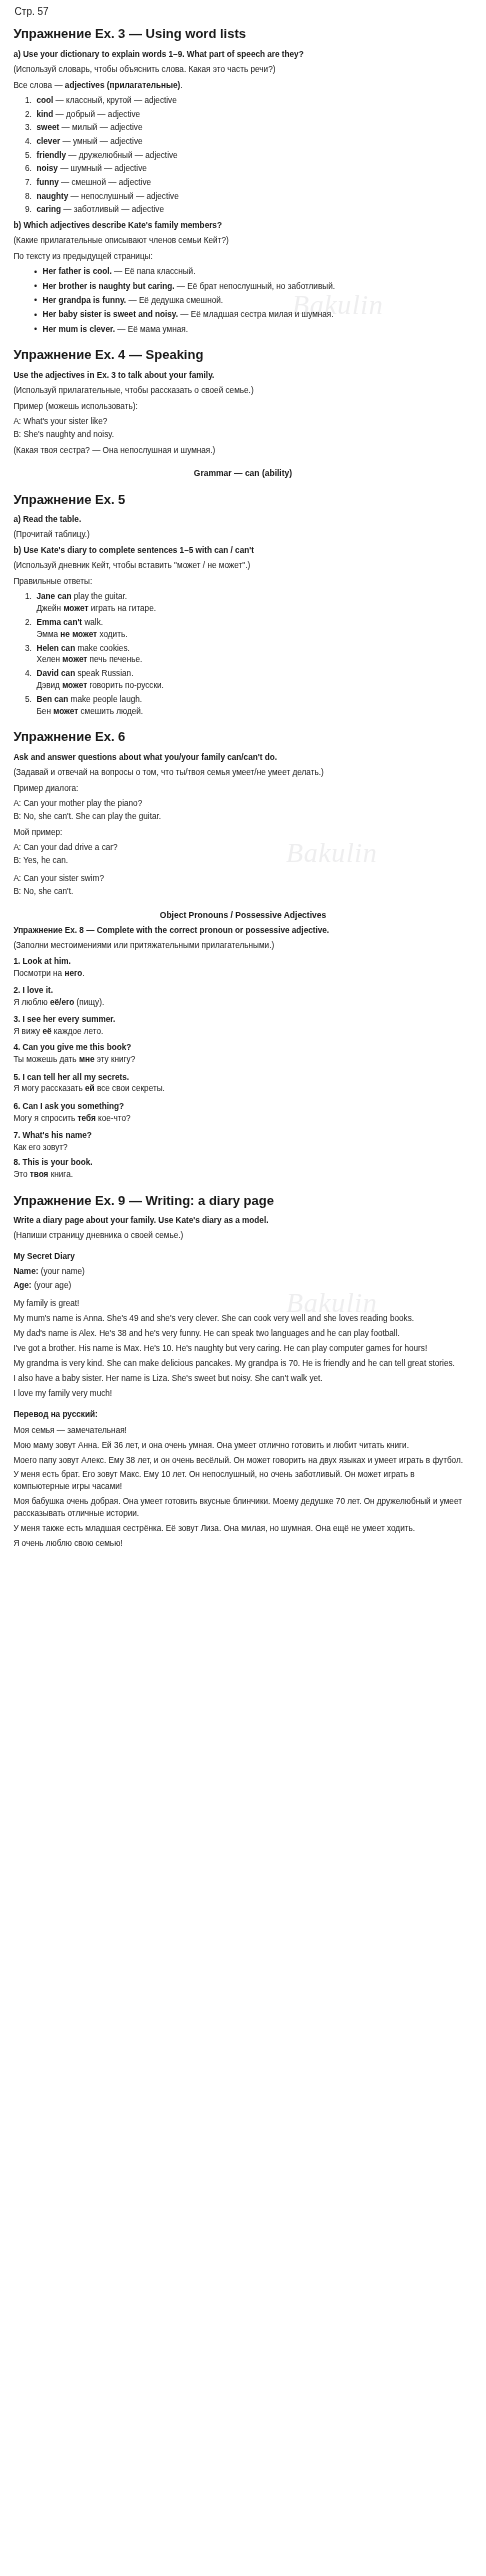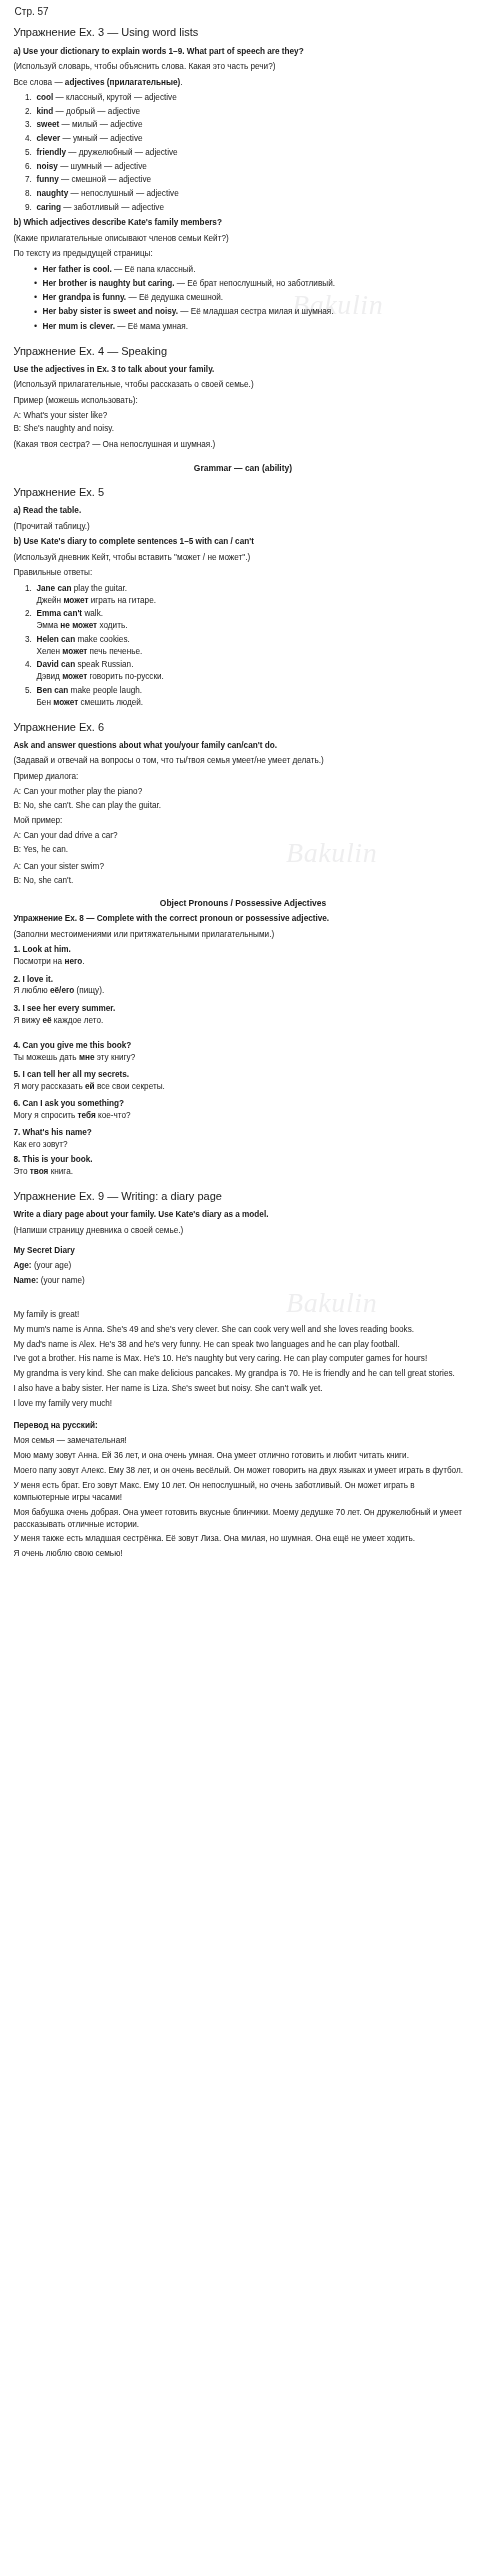--- a/index.html
+++ b/index.html
@@ -20,22 +20,22 @@
     padding: 4.9px 13.4px 18px 13.4px;
     box-sizing: border-box;
     overflow: hidden;
   }
   .page-number {
     font-size: 10px;
     color: #222;
     margin: 0 0 6px 1.2px;
   }
   h2.ex-title {
-    font-size: 11px;
-    font-weight: normal;
+    font-size: 13px;
+    font-weight: bold;
     margin: 11px 0 4.3px 0;
   }
   h2.ex-title:first-of-type { margin-top: 2.4px; }
   p {
     margin: 3.6px 0;
   }
   .bold { font-weight: bold; }
   .ital { }
   ol.num {
     margin: 3px 0 3.6px 0;
@@ -167,37 +167,37 @@
 
   <div class="section-head">Object Pronouns / Possessive Adjectives</div>
 
   <p class="bold">Упражнение Ex. 8 — Complete with the correct pronoun or possessive adjective.</p>
   <p>(Заполни местоимениями или притяжательными прилагательными.)</p>
 
   <div class="para-block">
     <p class="tight"><span class="bold">1. Look at <span class="ital">him</span>.</span><br>Посмотри на <span class="bold">него</span>.</p>
     <p class="tight" style="margin-top:5.5px"><span class="bold">2. I love <span class="ital">it</span>.</span><br>Я люблю <span class="bold">её/его</span> (пищу).</p>
     <p class="tight" style="margin-top:5.5px"><span class="bold">3. I see <span class="ital">her</span> every summer.</span><br>Я вижу <span class="bold">её</span> каждое лето.</p>
-    <p class="tight" style="margin-top:13px"><span class="bold">4. Can you give <span class="ital">me</span> this book?</span><br>Ты можешь дать <span class="bold">мне</span> эту книгу?</p>
+    <p class="tight" style="margin-top:4px"><span class="bold">4. Can you give <span class="ital">me</span> this book?</span><br>Ты можешь дать <span class="bold">мне</span> эту книгу?</p>
     <p class="tight" style="margin-top:5.5px"><span class="bold">5. I can tell <span class="ital">her</span> all my secrets.</span><br>Я могу рассказать <span class="bold">ей</span> все свои секреты.</p>
     <p class="tight" style="margin-top:5.5px"><span class="bold">6. Can I ask <span class="ital">you</span> something?</span><br>Могу я спросить <span class="bold">тебя</span> кое-что?</p>
     <p class="tight" style="margin-top:5.5px"><span class="bold">7. What's <span class="ital">his</span> name?</span><br>Как его зовут?</p>
     <p class="tight" style="margin-top:3px"><span class="bold">8. This is <span class="ital">your</span> book.</span><br>Это <span class="bold">твоя</span> книга.</p>
   </div>
 
   <h2 class="ex-title">Упражнение Ex. 9 — Writing: a diary page</h2>
   <p class="bold">Write a diary page about your family. Use Kate's diary as a model.</p>
   <p>(Напиши страницу дневника о своей семье.)</p>
 
   <div class="diary">
     <p class="bold" style="margin-top:8.5px">My Secret Diary</p>
+    <p class="tight"><span class="bold">Name:</span> <span>(your name)</span></p>
     <p class="tight"><span class="bold">Age:</span> <span>(your age)</span></p>
-    <p class="tight"><span class="bold">Name:</span> <span>(your name)</span></p>
-
-    <p style="margin-top:22px">My family is great!</p>
+
+    <p style="margin-top:6px">My family is great!</p>
     <p>My mum's name is Anna. She's 49 and she's very clever. She can cook very well and she loves reading books.</p>
     <p>My dad's name is Alex. He's 38 and he's very funny. He can speak two languages and he can play football.</p>
     <p>I've got a brother. His name is Max. He's 10. He's naughty but very caring. He can play computer games for hours!</p>
     <p>My grandma is very kind. She can make delicious pancakes. My grandpa is 70. He is friendly and he can tell great stories.</p>
     <p>I also have a baby sister. Her name is Liza. She's sweet but noisy. She can't walk yet.</p>
     <p>I love my family very much!</p>
   </div>
 
   <div class="ru-head">Перевод на русский:</div>
   <div class="para-block">

